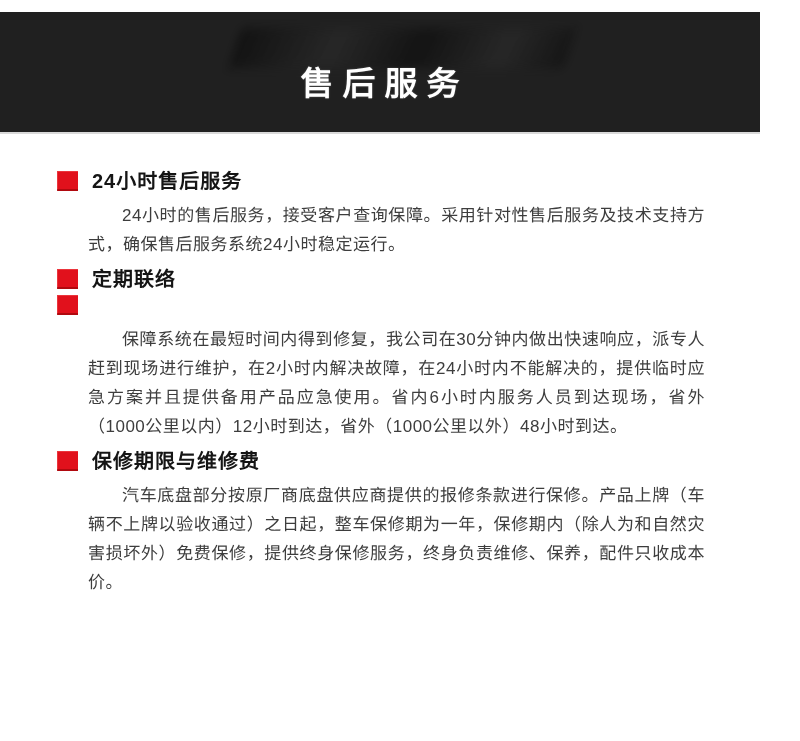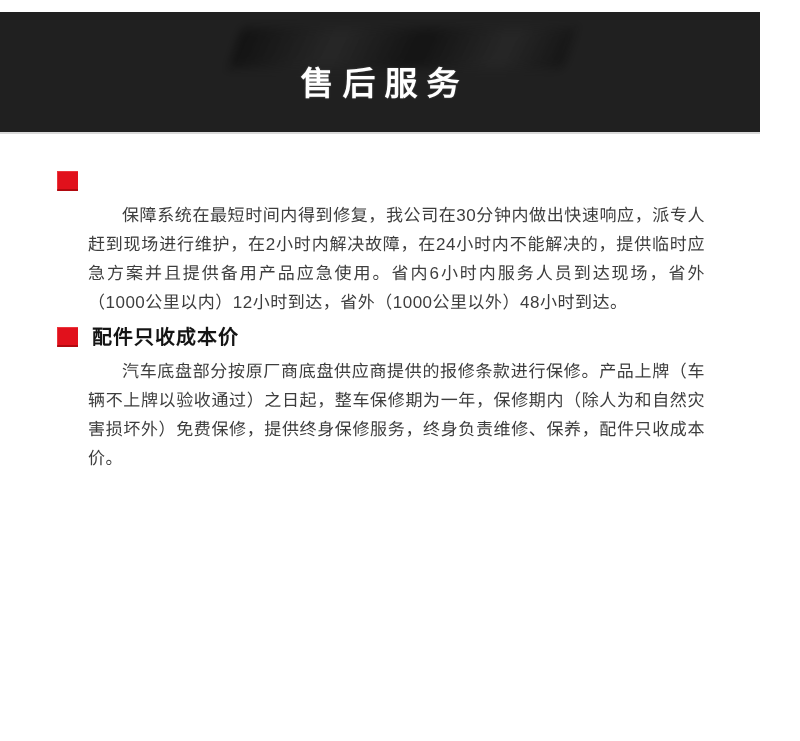--- a/index.html
+++ b/index.html
@@ -66,32 +66,43 @@
 </style>
 </head>
 <body>
 
 <div class="page">
   <header class="banner">
     <div class="watermark"></div>
     <h1 class="banner-title">售后服务</h1>
   </header>
   <main class="content" id="sections-root">
+  <section class="section">
+    <div class="heading-row">
+      <span class="bullet"></span>
+      <h2 class="heading">24小时售后服务</h2>
+    </div>
+  <p class="para">24小时的售后服务，接受客户查询保障。采用针对性售后服务及技术支持方式，确保售后服务系统24小时稳定运行。</p>
+      </section>
 
   <section class="section">
+    <div class="heading-row">
+      <span class="bullet"></span>
+      <h2 class="heading">定期联络</h2>
+    </div>
       </section>
 
   <section class="section">
     <div class="heading-row">
       <span class="bullet"></span>
     </div>
         <p class="para">保障系统在最短时间内得到修复，我公司在30分钟内做出快速响应，派专人赶到现场进行维护，在2小时内解决故障，在24小时内不能解决的，提供临时应急方案并且提供备用产品应急使用。省内6小时内服务人员到达现场，省外（1000公里以内）12小时到达，省外（1000公里以外）48小时到达。</p>
       </section>
 
   <section class="section">
     <div class="heading-row">
       <span class="bullet"></span>
-      <h2 class="heading">配件只收成本价</h2>
+      <h2 class="heading">保修期限与维修费</h2>
     </div>
   <p class="para">汽车底盘部分按原厂商底盘供应商提供的报修条款进行保修。产品上牌（车辆不上牌以验收通过）之日起，整车保修期为一年，保修期内（除人为和自然灾害损坏外）免费保修，提供终身保修服务，终身负责维修、保养，配件只收成本价。</p>
       </section>
 </main>
 </div>
 
 </body></html>

